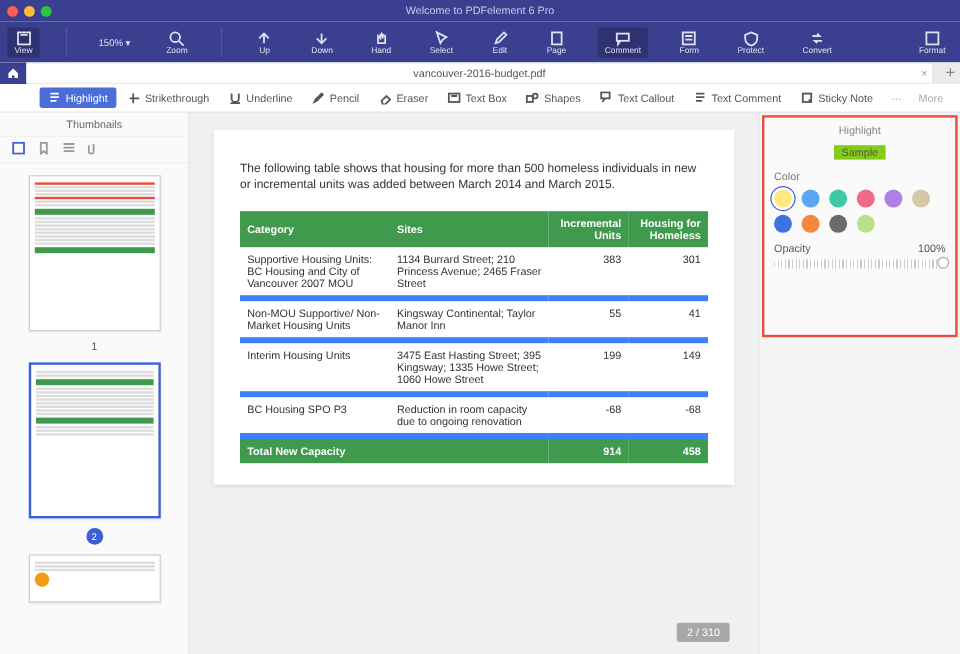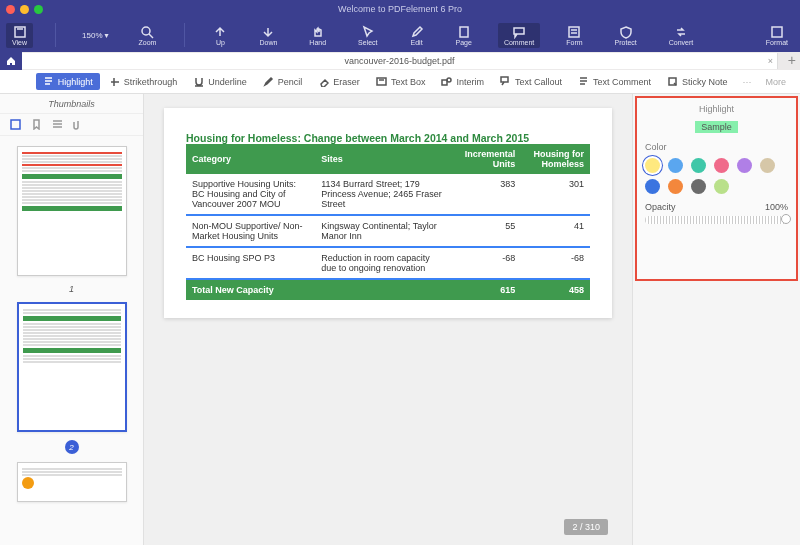--- a/index.html
+++ b/index.html
@@ -21,47 +21,47 @@
 .home-tab svg { width: 10px; height: 10px; fill: #fff; }
 .file-tab { flex: 1; display: flex; align-items: center; justify-content: center; background: #fff; height: 16px; font-size: 9px; color: #555; position: relative; border-right: 1px solid #ddd; margin-right: 22px; }
 .file-tab .close { position: absolute; right: 4px; font-size: 9px; color: #999; cursor: pointer; }
 .new-tab { position: absolute; right: 4px; top: 52px; font-size: 14px; color: #888; cursor: pointer; }
 .subtoolbar { height: 24px; background: #fff; border-bottom: 1px solid #e0e0e0; display: flex; align-items: center; padding: 0 8px; gap: 2px; font-size: 9px; color: #555; }
 .subtool { display: flex; align-items: center; gap: 4px; padding: 3px 7px; cursor: pointer; white-space: nowrap; }
 .subtool.active { background: #4a6dd8; color: #fff; border-radius: 2px; }
 .subtool svg { width: 11px; height: 11px; fill: none; stroke: currentColor; stroke-width: 1.5; }
 .subtool-more { color: #aaa; padding: 3px 6px; }
 .body { display: flex; height: calc(545px - 18px - 34px - 18px - 24px); }
-.thumb-panel { width: 144px; border-right: 1px solid #e0e0e0; background: #fafafa; display: flex; flex-direction: column; font-style: italic; }
+.thumb-panel { width: 158px; border-right: 1px solid #e0e0e0; background: #fafafa; display: flex; flex-direction: column; }
 .thumb-header { height: 20px; display: flex; align-items: center; justify-content: center; font-size: 9px; color: #666; border-bottom: 1px solid #eee; }
 .thumb-tabs { height: 22px; display: flex; align-items: center; gap: 10px; padding: 0 10px; border-bottom: 1px solid #eee; }
 .thumb-tabs svg { width: 11px; height: 11px; stroke: #999; fill: none; stroke-width: 1.5; cursor: pointer; }
 .thumb-tabs .tt-active svg { stroke: #3b5fd6; }
 .thumb-list { flex: 1; overflow: hidden; padding: 10px 0; display: flex; flex-direction: column; align-items: center; gap: 8px; }
 .thumb { width: 110px; background: #fff; border: 1px solid #ccc; box-shadow: 0 1px 2px rgba(0,0,0,.08); padding: 4px; font-size: 3px; color: #888; line-height: 1.2; position: relative; }
 .thumb.selected { border: 2px solid #3b5fd6; }
 .thumb-num { font-size: 9px; color: #555; text-align: center; }
 .thumb-badge { width: 14px; height: 14px; border-radius: 50%; background: #3b5fd6; color: #fff; font-size: 8px; display: flex; align-items: center; justify-content: center; margin: 0 auto; }
 .doc-area { flex: 1; background: #f0f0f0; overflow: hidden; position: relative; padding: 14px 20px; }
 .page { background: #fff; box-shadow: 0 1px 4px rgba(0,0,0,.15); padding: 18px 22px; font-size: 10px; color: #333; }
 .hl-span { background: #ffe97f; font-weight: bold; text-decoration: underline; }
 .para { margin: 8px 0 14px; line-height: 1.4; }
 .tbl-title { color: #2e8a3f; font-weight: bold; font-size: 10.5px; margin-top: 6px; }
 .tbl { width: 100%; border-collapse: collapse; font-size: 9px; }
 .tbl th { background: #3f9a4e; color: #fff; text-align: left; padding: 5px 6px; font-weight: bold; }
 .tbl th.num { text-align: right; }
-.tbl td { border-bottom: 2px solid #3b82f6; padding: 5px 6px; vertical-align: top; }
+.tbl td { border-bottom: 5px solid #3b82f6; padding: 5px 6px; vertical-align: top; }
 .tbl td.num { text-align: right; }
 .tbl tr.total td { background: #3f9a4e; color: #fff; font-weight: bold; border: none; }
 .page-ind { position: absolute; right: 24px; bottom: 10px; background: #a8a8a8; color: #fff; font-size: 9px; padding: 3px 8px; border-radius: 2px; }
 .prop-panel { width: 168px; background: #f5f5f5; border-left: 1px solid #e0e0e0; font-size: 9px; color: #555; }
 .prop-inner { margin: 2px; border: 2px solid #e74c3c; height: 185px; padding: 6px 8px; background: #fafafa; }
 .prop-title { text-align: center; color: #888; margin-bottom: 8px; }
 .sample { text-align: center; margin: 6px 0 10px; }
-.sample span { background: #86efac; padding: 1px 6px; margin-top: 12px; }
+.sample span { background: #84cc16; padding: 1px 6px; margin-top: 12px; }
 .prop-label { color: #777; margin: 4px 0; }
 .color-row { display: flex; gap: 8px; margin: 6px 0; }
 .swatch { width: 15px; height: 15px; border-radius: 50%; cursor: pointer; }
 .swatch.sel { box-shadow: 0 0 0 2px #fff, 0 0 0 3px #3b5fd6; }
 .opacity-row { display: flex; justify-content: space-between; margin-top: 8px; }
 .slider { margin-top: 4px; height: 8px; background: repeating-linear-gradient(90deg,#ccc 0 1px,#fff 1px 3px); border-radius: 4px; position: relative; }
 .slider-thumb { position: absolute; right: -3px; top: -2px; width: 10px; height: 10px; border-radius: 50%; background: #fff; border: 1px solid #aaa; }
 .thumb-content-line { height: 2px; background: #ddd; margin: 1px 0; }
 .thumb-red-line { background: #e74c3c; }
 .thumb-green-block { background: #3f9a4e; height: 5px; margin: 2px 0; }
@@ -222,21 +222,21 @@
         <rect x="1" y="2" width="9" height="7"></rect>
         <path d="M3 4h5"></path>
       </svg>
     <span>Text Box</span>
   </div>
   <div class="subtool">
     <svg>
         <rect x="1" y="4" width="5" height="5"></rect>
         <circle cx="8" cy="4" r="2"></circle>
       </svg>
-    <span>Interim</span>
+    <span>Shapes</span>
   </div>
   <div class="subtool">
     <svg>
         <rect x="1" y="1" width="7" height="5"></rect>
         <path d="M4 6l-2 3"></path>
       </svg>
     <span>Text Callout</span>
   </div>
   <div class="subtool">
     <svg>
@@ -314,55 +314,61 @@
       <div class="thumb-badge">2</div>
       <div class="thumb" style="height:40px;overflow:hidden">
         <div class="thumb-content-line"></div><div class="thumb-content-line"></div><div class="thumb-content-line"></div>
         <span class="thumb-orange-circ"></span>
       </div>
     </div>
   </div>
 
   <div class="doc-area">
     <div class="page">
-      <div class="tbl-title">Housing for Homeless: Change between March 2014 and March 2015</div>
+      <p class="para">The following table shows that housing for more than 500 homeless individuals in new or incremental units was added between March 2014 and March 2015.</p>
       <table class="tbl">
         <thead>
             <tr>
           <th style="width:32%">Category</th>
           <th style="width:34%">Sites</th>
           <th class="num" style="width:17%">Incremental Units</th>
           <th class="num" style="width:17%">Housing for Homeless</th>
         </tr>
           </thead>
         <tbody id="tbl-body">
             <tr>
               <td>Supportive Housing Units: BC Housing and City of Vancouver 2007 MOU</td>
-              <td>1134 Burrard Street; 179 Princess Avenue; 2465 Fraser Street</td>
+              <td>1134 Burrard Street; 210 Princess Avenue; 2465 Fraser Street</td>
               <td class="num">383</td>
               <td class="num">301</td>
             </tr>
             <tr>
               <td>Non-MOU Supportive/ Non-Market Housing Units</td>
               <td>Kingsway Continental; Taylor Manor Inn</td>
               <td class="num">55</td>
               <td class="num">41</td>
+            </tr>
+            <tr>
+              <td>Interim Housing Units</td>
+              <td>3475 East Hasting Street; 395 Kingsway; 1335 Howe Street; 1060 Howe Street</td>
+              <td class="num">199</td>
+              <td class="num">149</td>
             </tr>
             <tr>
               <td>BC Housing SPO P3</td>
               <td>Reduction in room capacity due to ongoing renovation</td>
               <td class="num">-68</td>
               <td class="num">-68</td>
             </tr>
           </tbody>
         <tbody>
             <tr class="total">
           <td>Total New Capacity</td>
           <td></td>
-          <td class="num">615</td>
+          <td class="num">914</td>
           <td class="num">458</td>
         </tr>
           </tbody>
       </table>
     </div>
     <div class="page-ind">2 / 310</div>
   </div>
 
   <div class="prop-panel">
     <div class="prop-inner">

